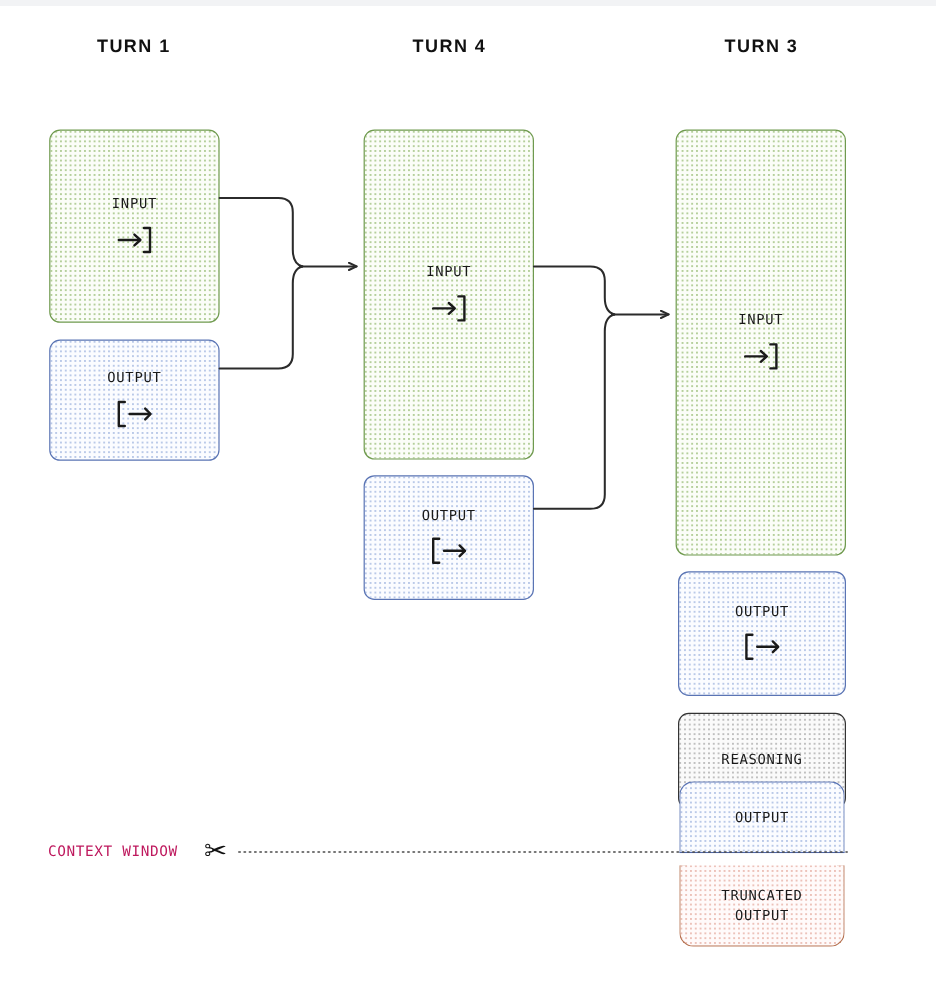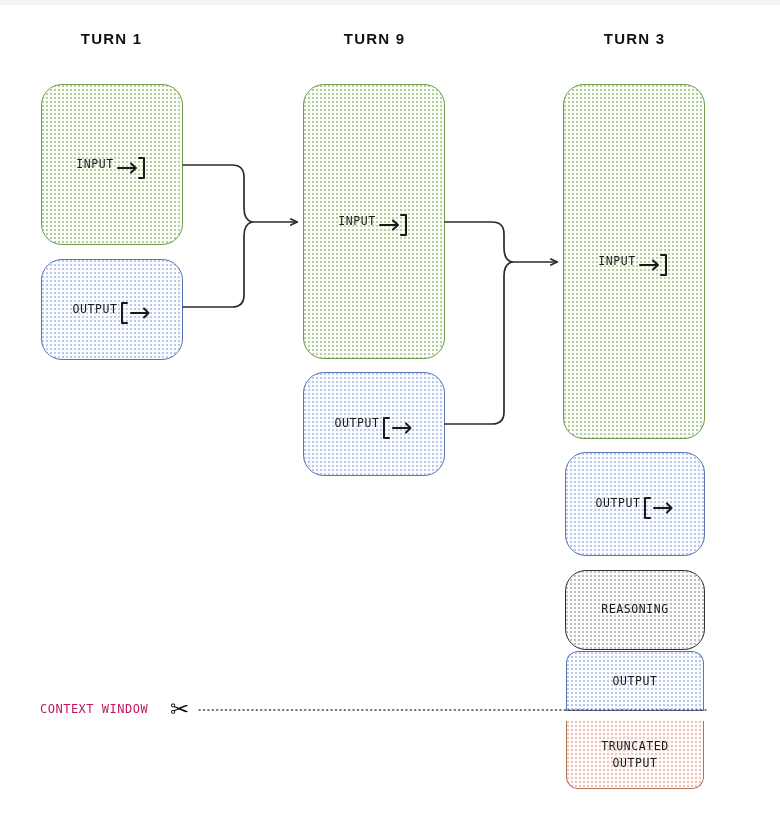--- a/index.html
+++ b/index.html
@@ -34,27 +34,28 @@
     font-size: 15px;
     letter-spacing: 1.2px;
     color: #111111;
     white-space: nowrap;
   }
 
   
   .node {
     position: absolute;
     box-sizing: border-box;
-    border-radius: 21px;
+    border-radius: 9px;
     border: 1.6px solid #888;
     display: flex;
-    flex-direction: row;
+    flex-direction: column;
     align-items: center;
     justify-content: center;
     background-color: #ffffff;
+    margin-top: 24px;
   }
   .node .lbl {
     font-family: "DejaVu Sans Mono", "Liberation Mono", monospace;
     font-size: 11.5px;
     letter-spacing: 0.6px;
     color: #1a1a1a;
     text-align: center;
     line-height: 1.35;
     white-space: pre-line;
     position: relative;
@@ -163,21 +164,21 @@
   }
 </style>
 </head>
 <body>
 
 <div id="canvas">
 
   <div class="top-strip"></div>
 
   <div class="turn-header" style="left:40px; top:30px; width:143px;">TURN 1</div>
-  <div class="turn-header" style="left:303px; top:30px; width:143px;">TURN 9</div>
+  <div class="turn-header" style="left:303px; top:30px; width:143px;">TURN 4</div>
   <div class="turn-header" style="left:563px; top:30px; width:143px;text-align:center;">TURN 3</div>
 
   <div class="node fill-green" style="left:41px; top:84px; width:142px; height:161px;">
     <div class="lbl">INPUT</div>
     <div class="glyph">
       <svg width="34" height="30" viewBox="0 0 34 30" aria-hidden="true">
         <path d="M4 15 H21" stroke="#1a1a1a" stroke-width="2" fill="none" stroke-linecap="round"></path>
         <path d="M17 10.5 L22 15 L17 19.5" stroke="#1a1a1a" stroke-width="2" fill="none" stroke-linecap="round" stroke-linejoin="round"></path>
         <path d="M25 5 H30 V25 H25" stroke="#1a1a1a" stroke-width="2" fill="none" stroke-linecap="round" stroke-linejoin="round"></path>
       </svg>

